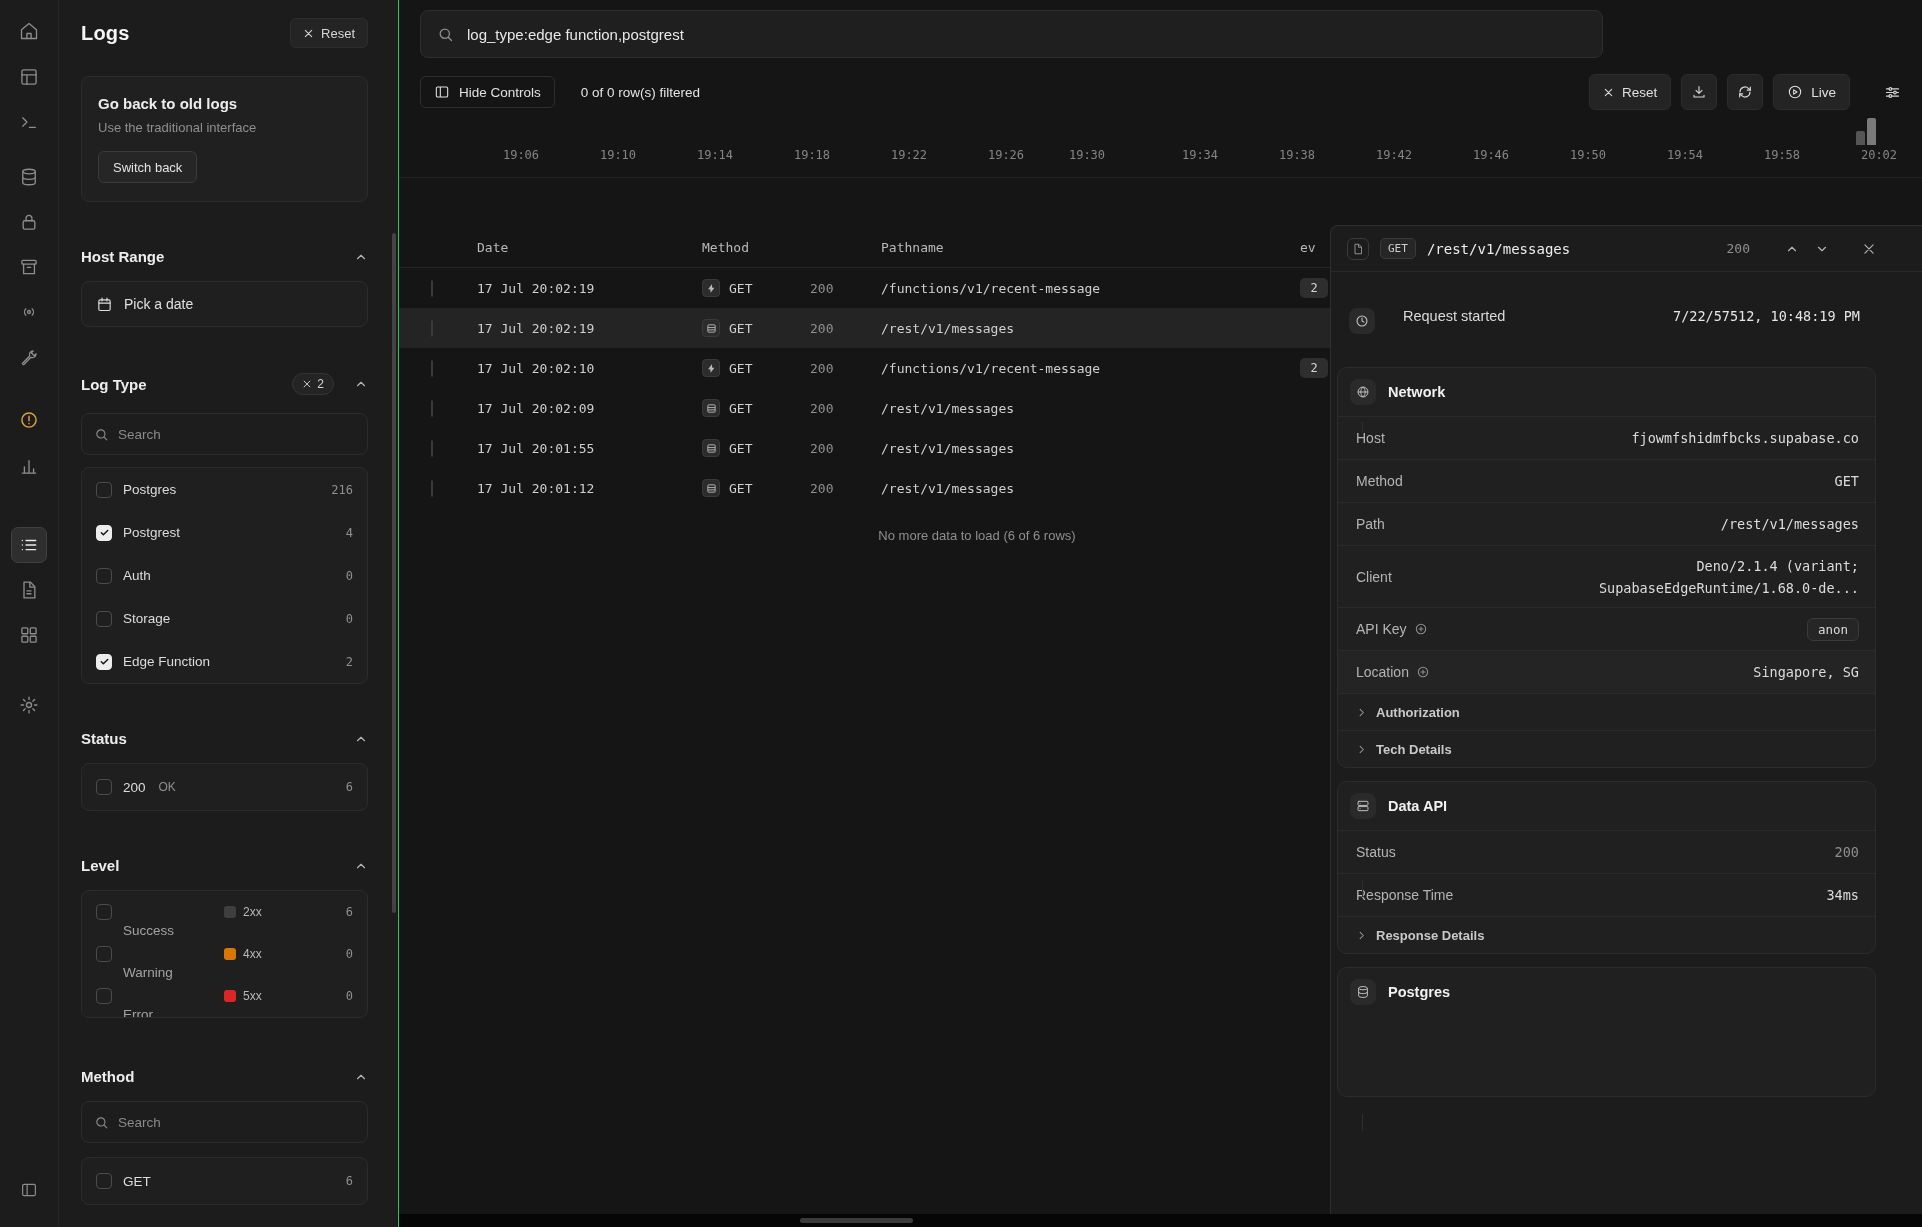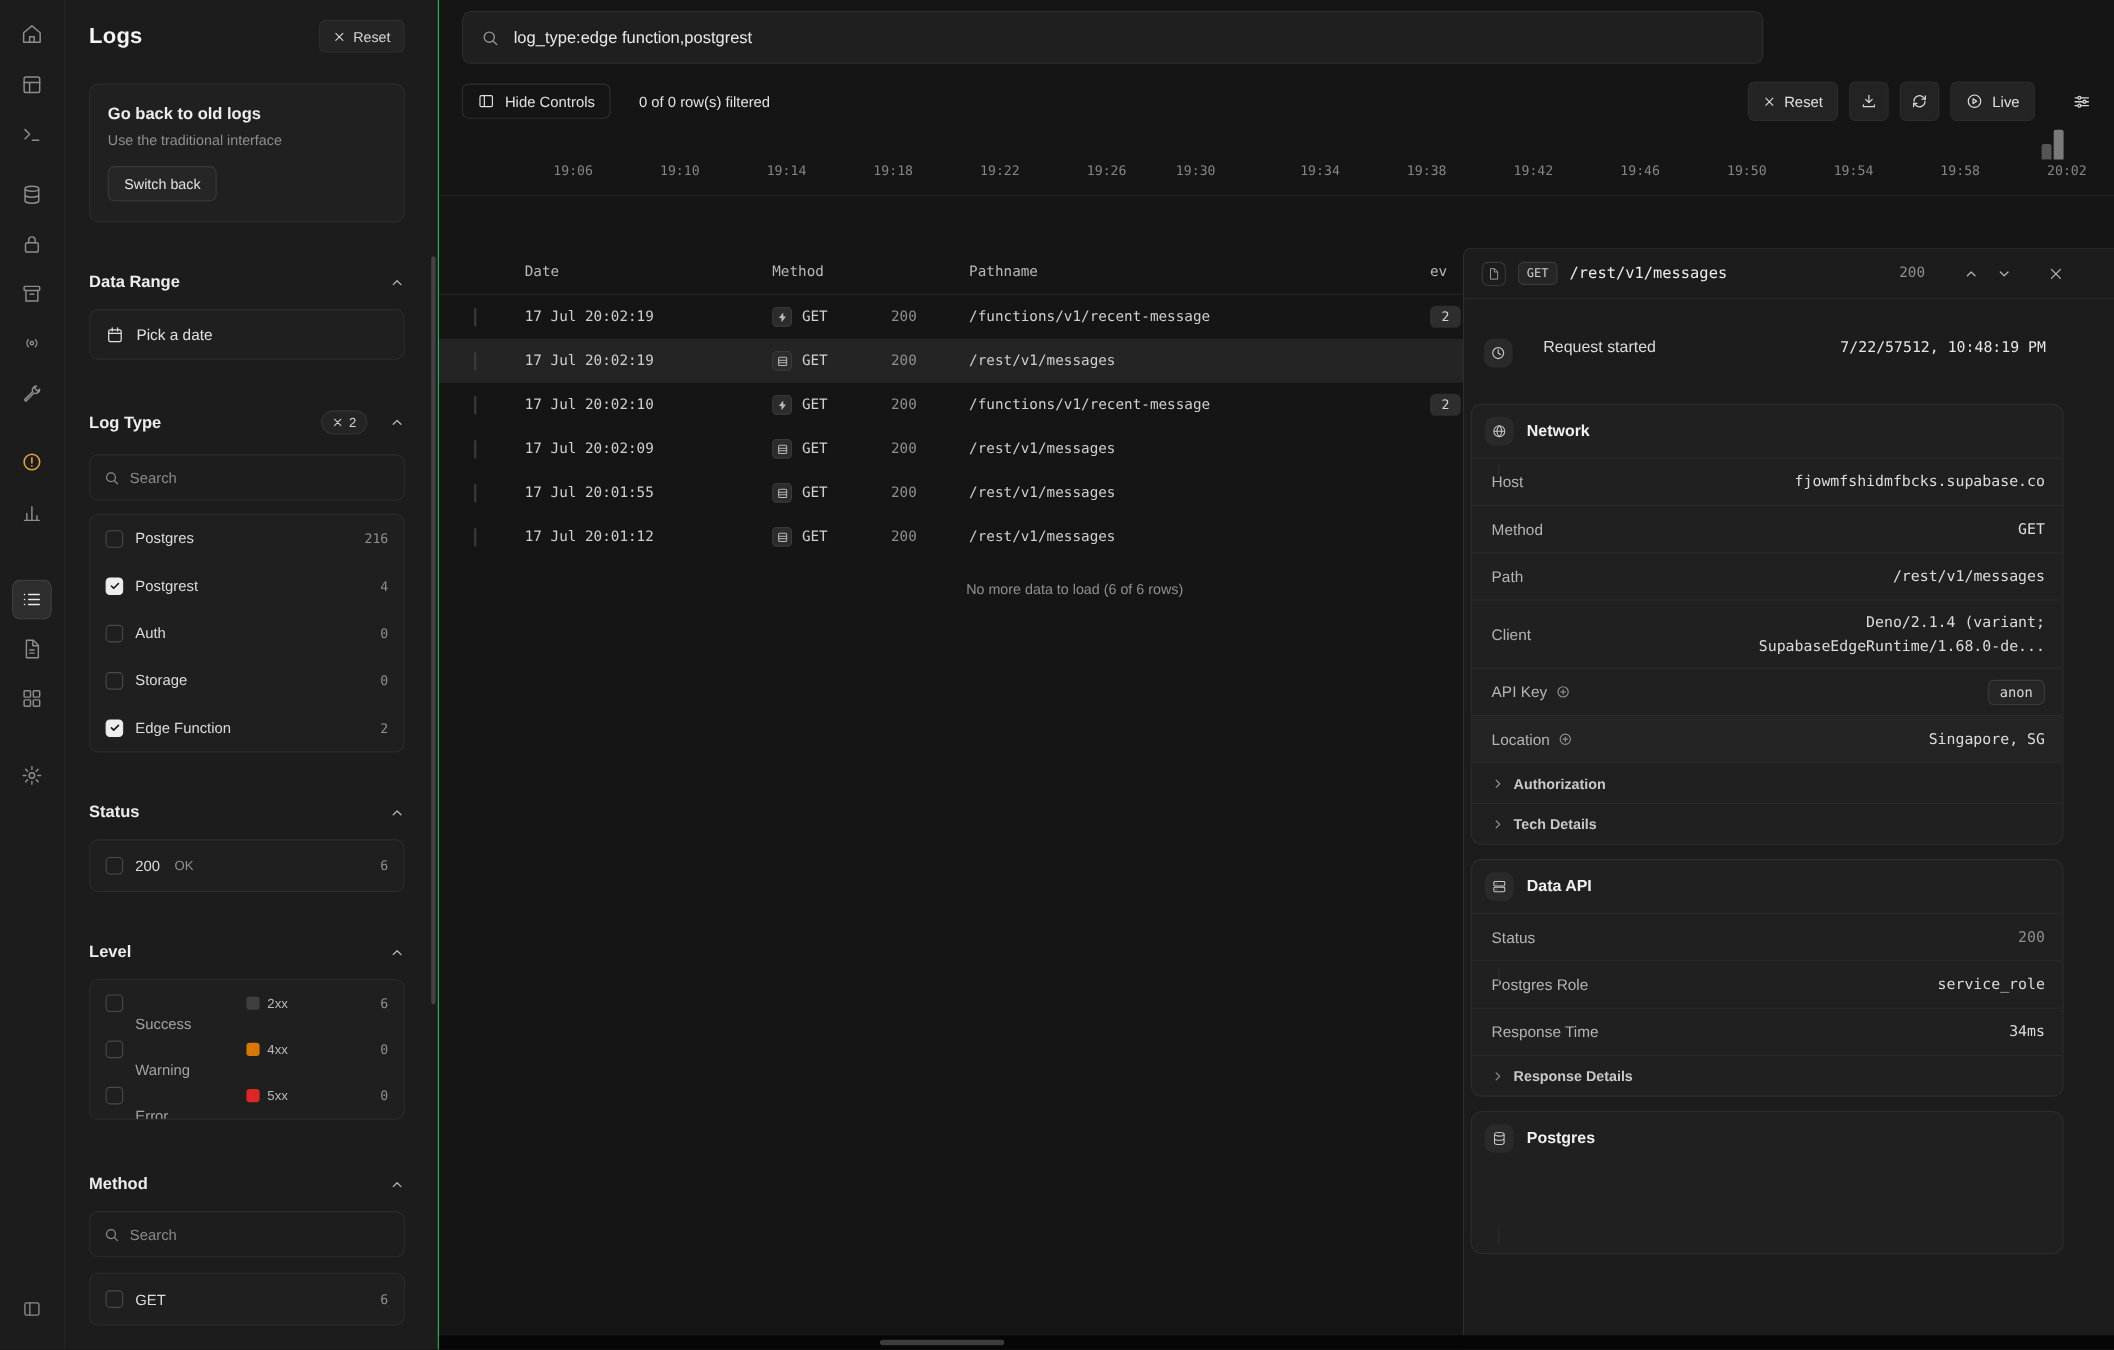--- a/index.html
+++ b/index.html
@@ -250,21 +250,21 @@
     </button>
   </div>
 
   <div class="old-card">
     <div class="t">Go back to old logs</div>
     <div class="s">Use the traditional interface</div>
     <button class="b">Switch back</button>
   </div>
 
   <div class="section-h">
-    <span class="t">Data Range</span>
+    <span class="t">Host Range</span>
     <span class="chev">
         <svg width="14" height="14" viewBox="0 0 24 24" fill="none" stroke="currentColor" stroke-width="2" stroke-linecap="round" stroke-linejoin="round">
           <path d="M6 15l6-6 6 6"></path>
         </svg>
       </span>
   </div>
   <button class="date-btn" style="width:100%">
     <span>
         <svg width="17" height="17" viewBox="0 0 24 24" fill="none" stroke="currentColor" stroke-width="1.6" stroke-linecap="round">
           <rect x="4" y="5.5" width="16" height="15" rx="2"></rect>
@@ -746,24 +746,20 @@
             <path d="M7 7.5h.01M7 16.5h.01"></path>
           </svg>
         </span>
       <span class="t">Data API</span>
     </div>
     <div class="kv">
       <span class="k">Status</span>
       <span class="v mono dim">200</span>
     </div>
     <div class="kv">
-      <span class="k">Postgres Role</span>
-      <span class="v mono">service_role</span>
-    </div>
-    <div class="kv">
       <span class="k">Response Time</span>
       <span class="v mono">34ms</span>
     </div>
     <div class="fold">
       <span class="chv">
           <svg width="11" height="11" viewBox="0 0 24 24" fill="none" stroke="currentColor" stroke-width="2.2" stroke-linecap="round" stroke-linejoin="round">
             <path d="M9 5l7 7-7 7"></path>
           </svg>
         </span>
       <span>Response Details</span>

